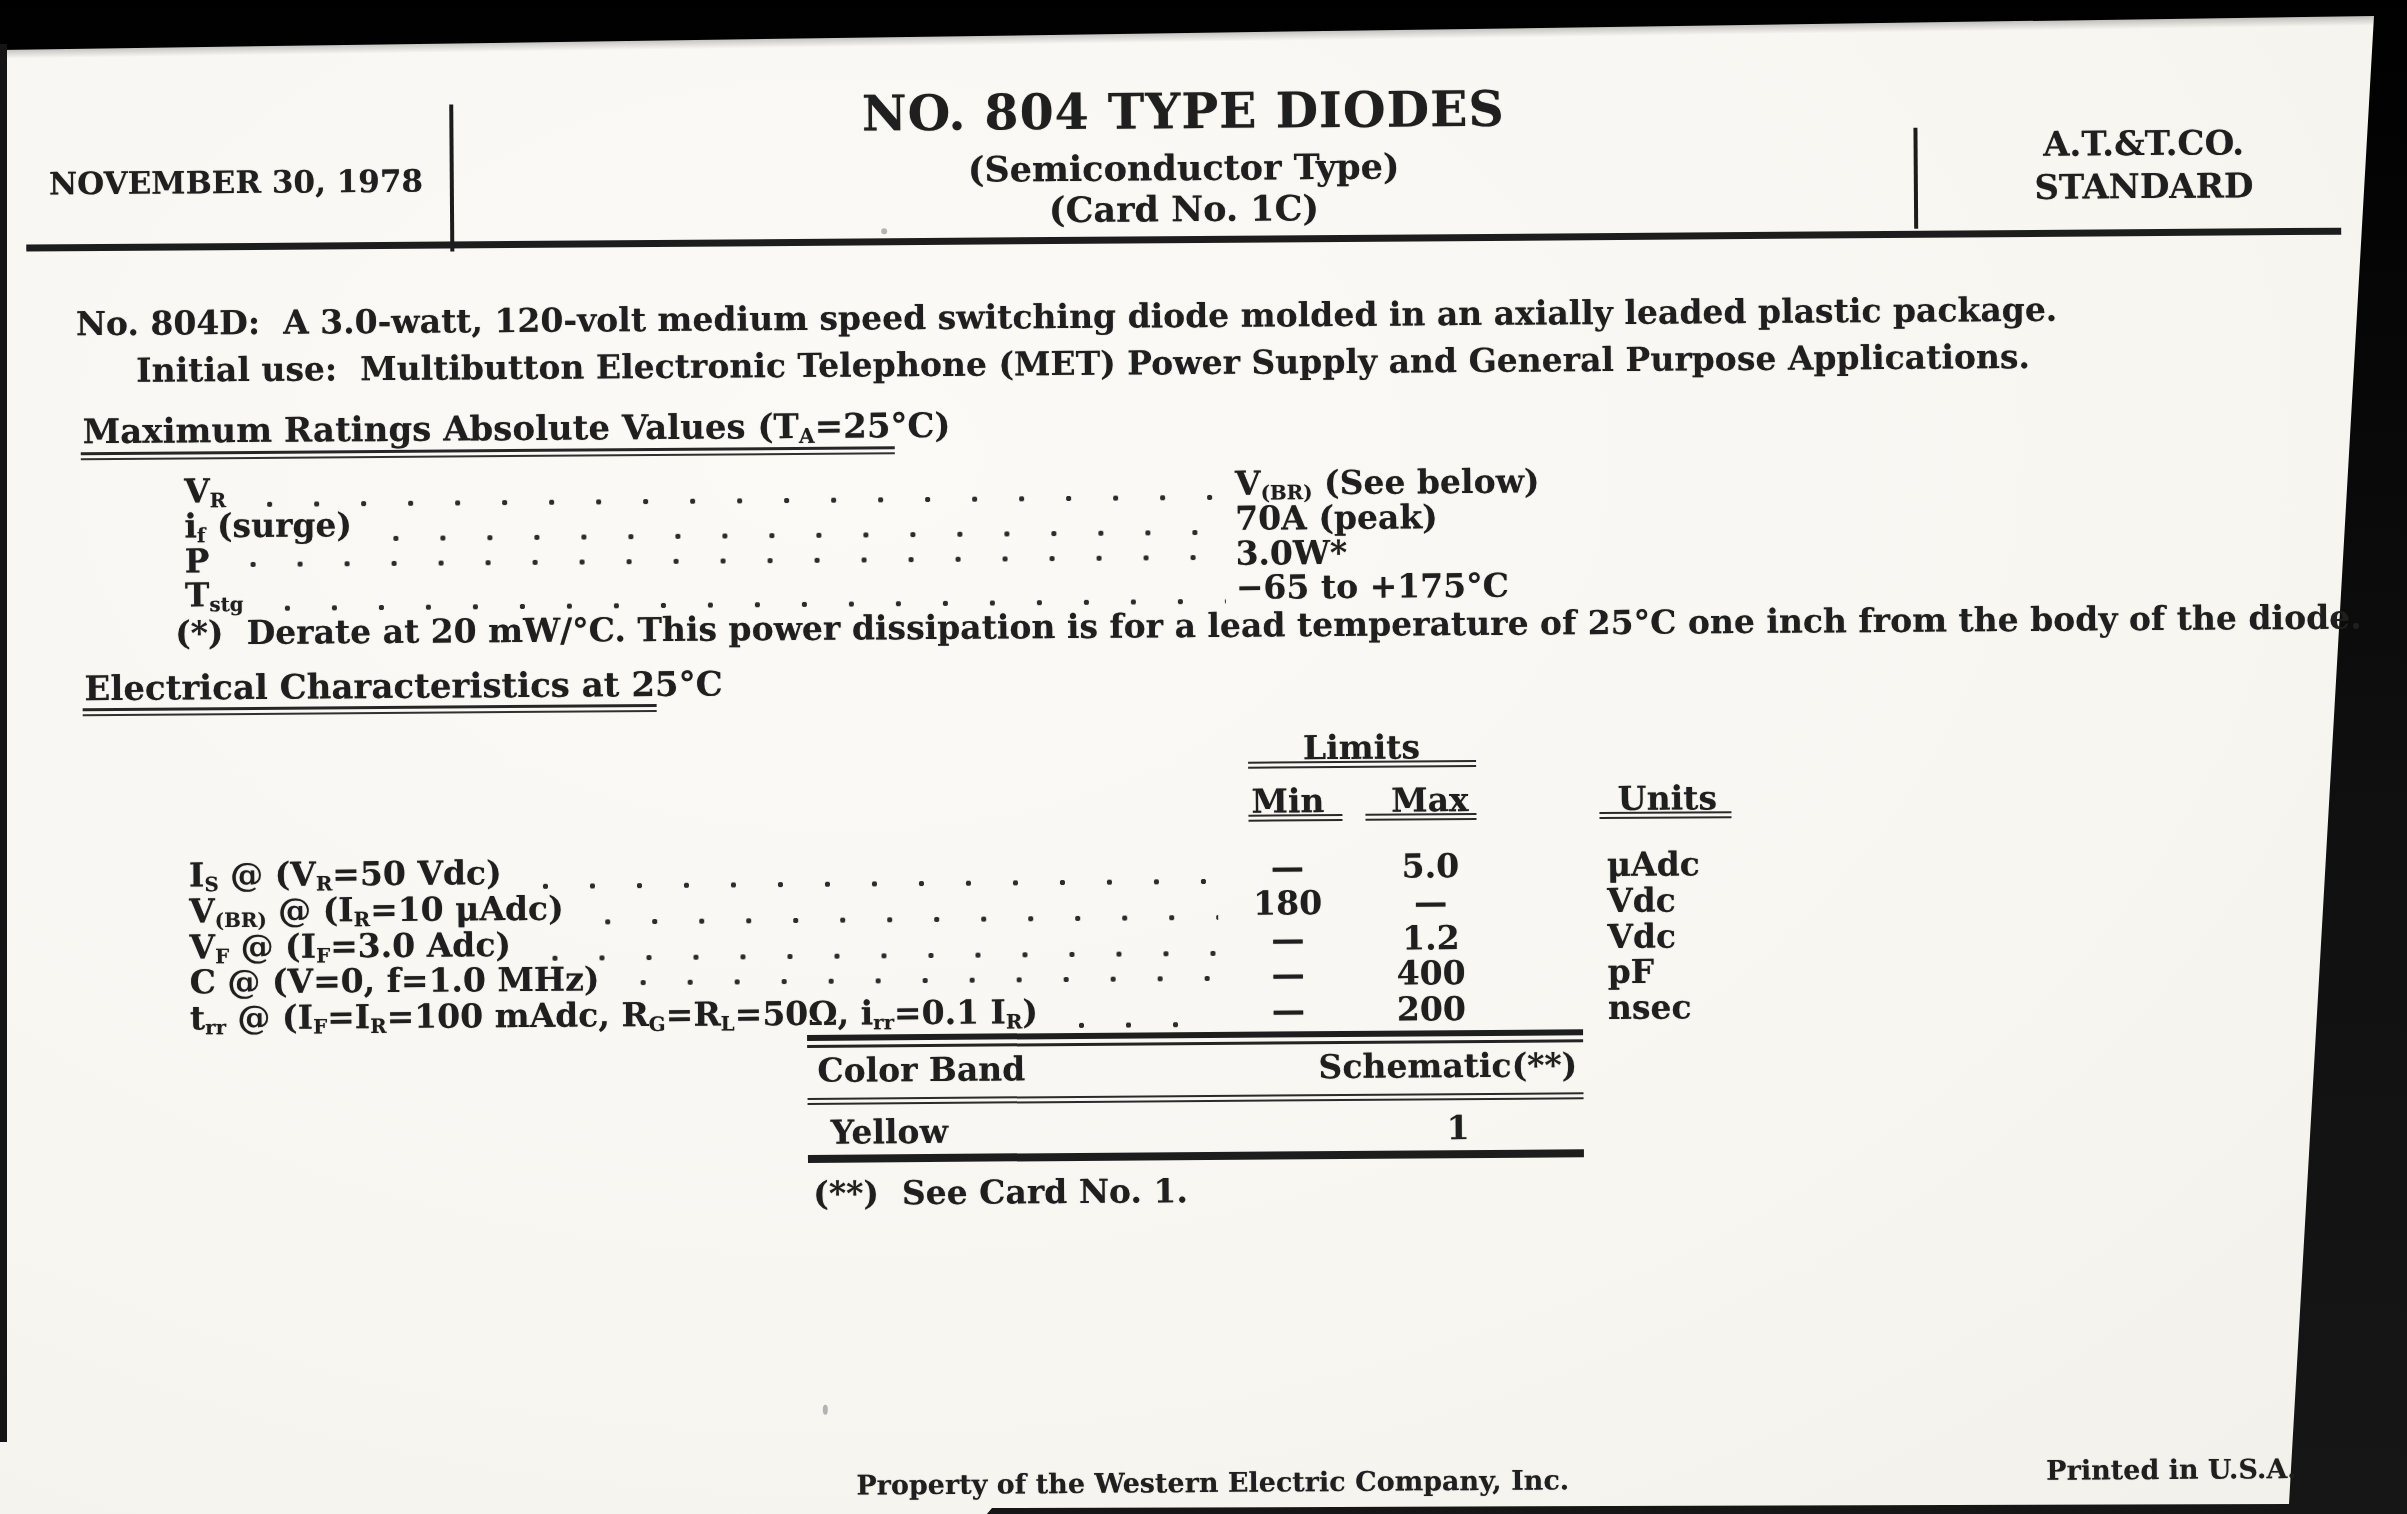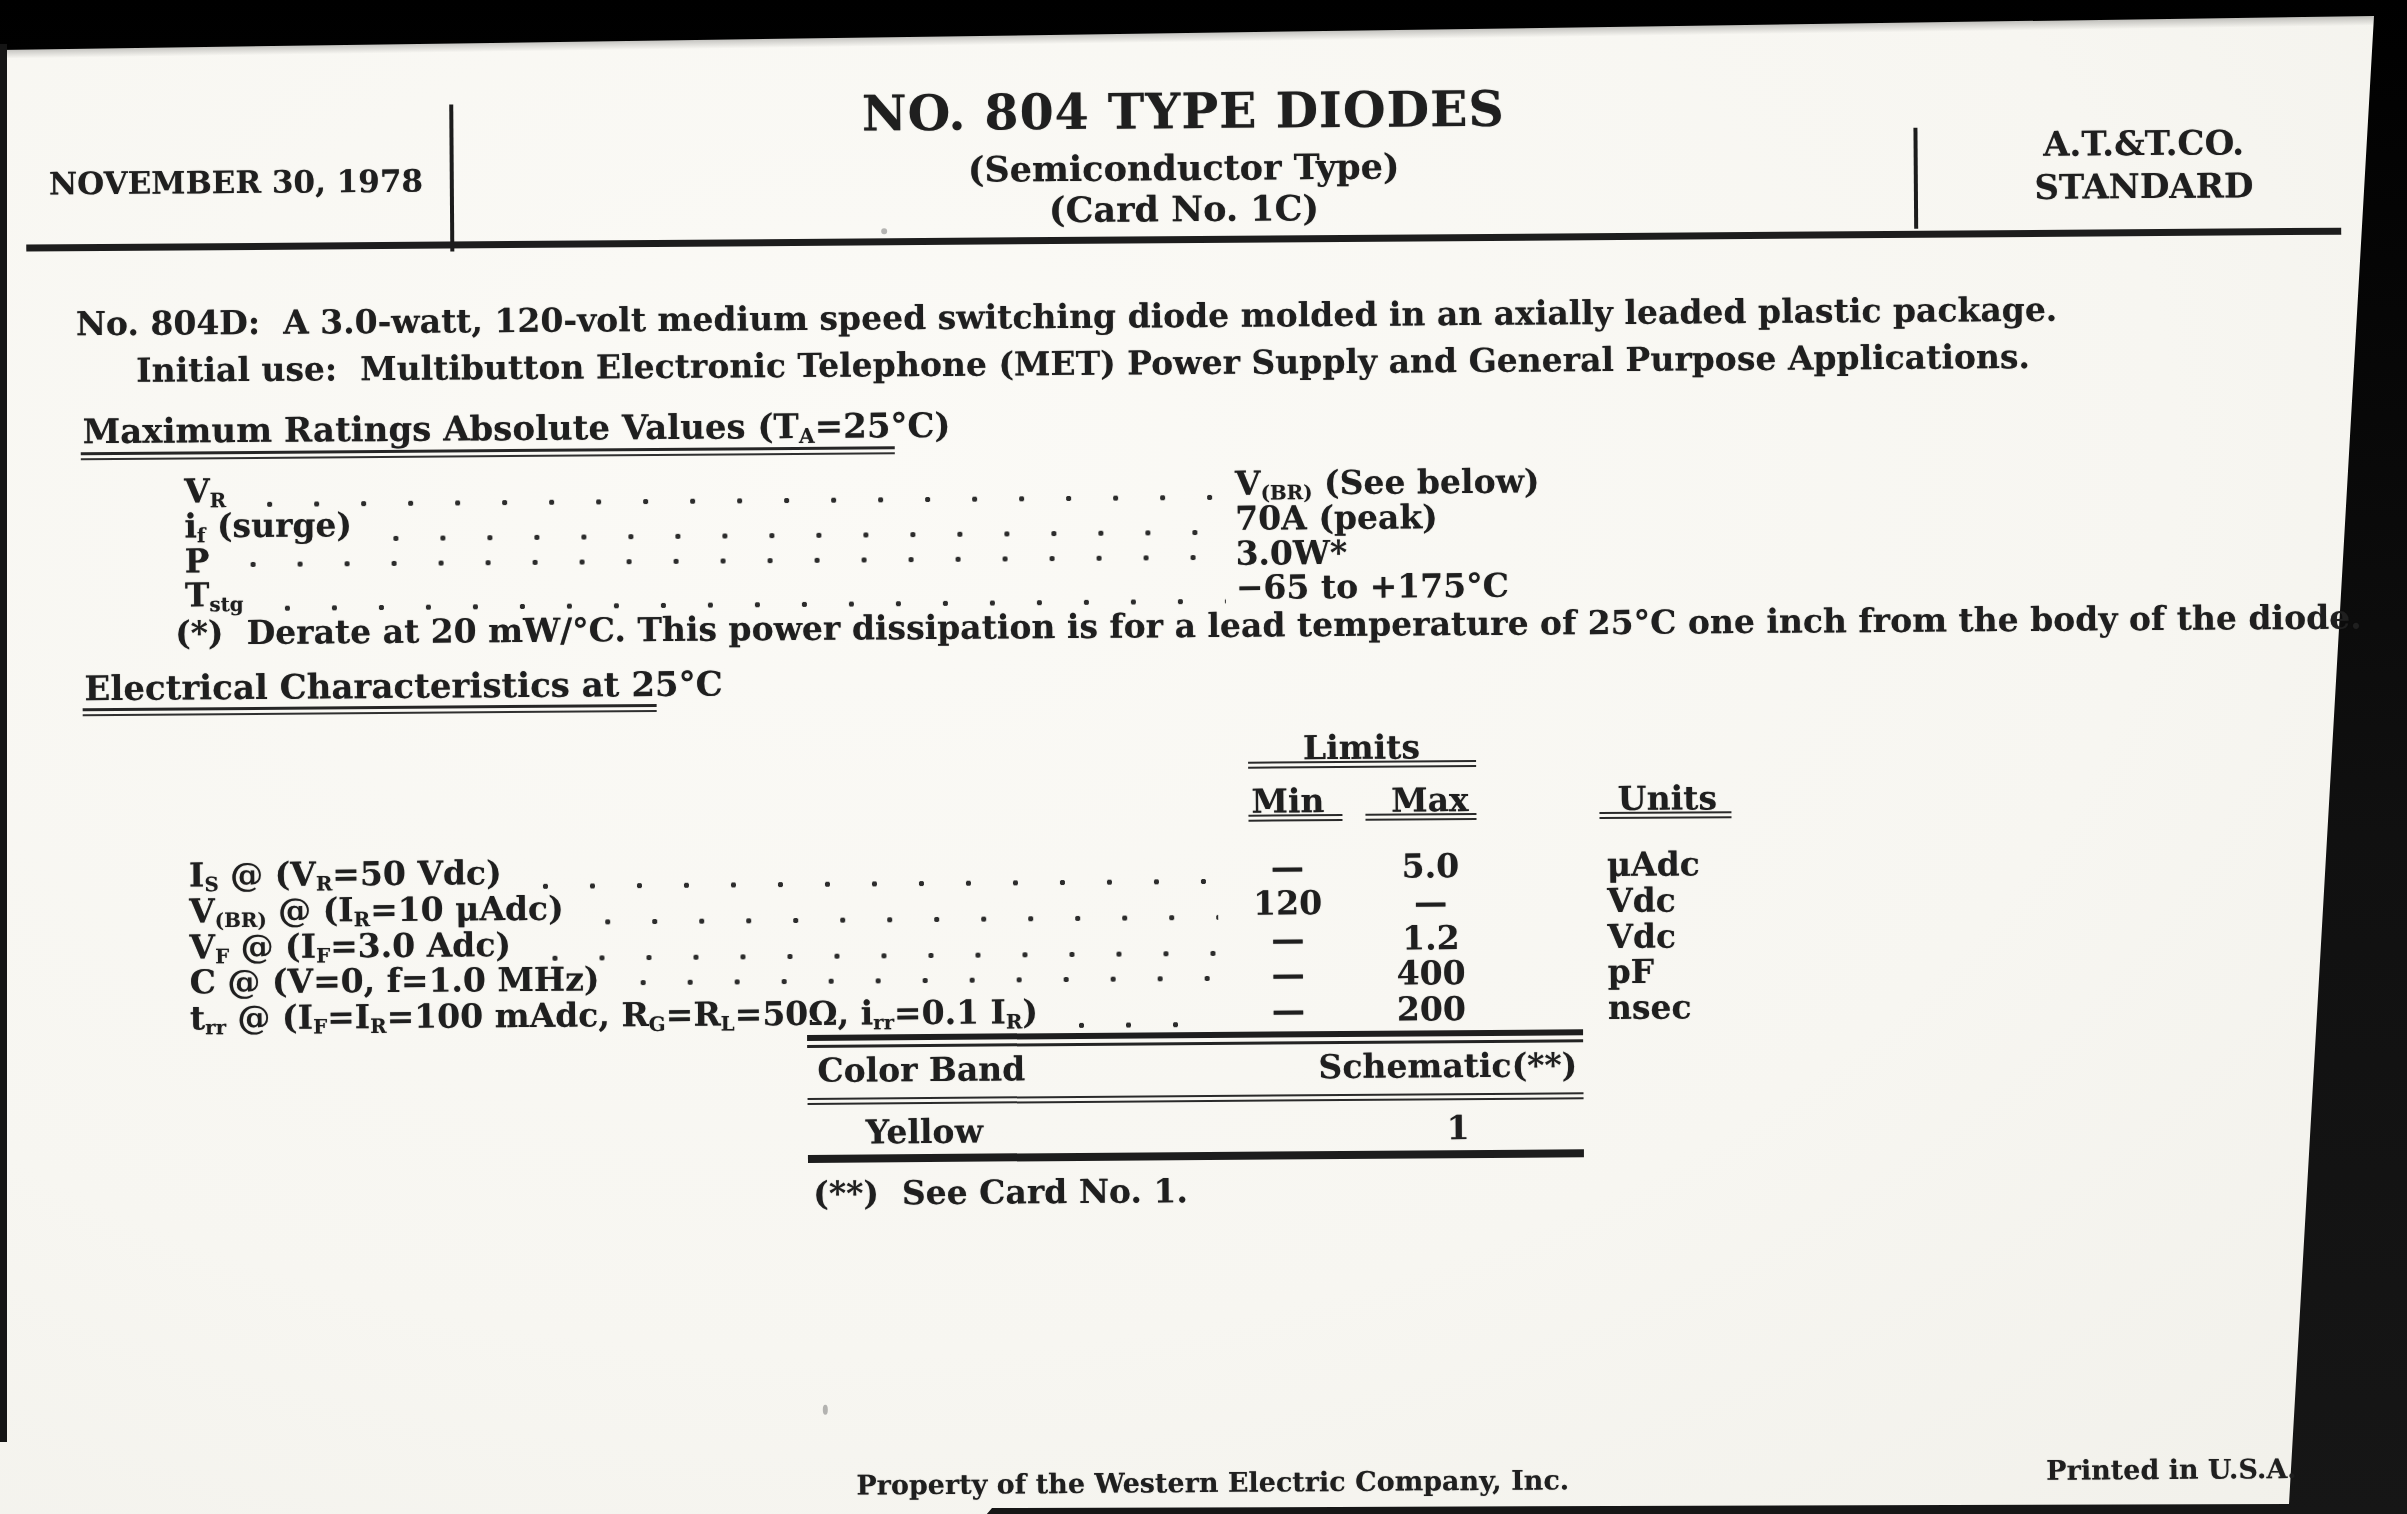--- a/index.html
+++ b/index.html
@@ -123,21 +123,21 @@
     <div class="lrow fs33" style="left:188px;top:849px;width:1594px;">
       <span class="rlabel">I<span class="sub">S</span> @ (V<span class="sub">R</span>=50 Vdc)</span>
       <span class="dots"></span>
       <span class="emin">—</span>
       <span class="emax">5.0</span>
       <span class="eunits">μAdc</span>
     </div>
     <div class="lrow fs33" style="left:188px;top:885px;width:1594px;">
       <span class="rlabel">V<span class="sub">(BR)</span> @ (I<span class="sub">R</span>=10 μAdc)</span>
       <span class="dots"></span>
-      <span class="emin">120</span>
+      <span class="emin">180</span>
       <span class="emax">—</span>
       <span class="eunits">Vdc</span>
     </div>
     <div class="lrow fs33" style="left:188px;top:921px;width:1594px;">
       <span class="rlabel">V<span class="sub">F</span> @ (I<span class="sub">F</span>=3.0 Adc)</span>
       <span class="dots"></span>
       <span class="emin">—</span>
       <span class="emax">1.2</span>
       <span class="eunits">Vdc</span>
     </div>
@@ -153,21 +153,21 @@
       <span class="dots"></span>
       <span class="emin">—</span>
       <span class="emax">200</span>
       <span class="eunits">nsec</span>
     </div>
 
     <div class="heavydbl" style="left:805px;top:1032px;width:776px;"></div>
     <div class="t fs33" style="left:815px;top:1049px;">Color Band</div>
     <div class="t fs33" style="left:805px;width:770px;top:1049px;text-align:right;">Schematic(**)</div>
     <div class="thinrule" style="left:805px;top:1095px;width:776px;"></div>
-    <div class="t fs33" style="left:863px;top:1111px;">Yellow</div>
+    <div class="t fs33" style="left:828px;top:1111px;">Yellow</div>
     <div class="t fs33 ctr" style="left:1426px;width:59px;top:1111px;">1</div>
     <div class="solidrule" style="left:805px;top:1152px;width:776px;height:8px;"></div>
     <div class="t fs33" style="left:810px;top:1172px;">(**)  See Card No. 1.</div>
 
     <div class="t fs27 ctr" style="left:851px;width:634px;top:1467px;">Property of the Western Electric Company, Inc.</div>
     <div class="t fs27" style="left:2041px;top:1461px;">Printed in U.S.A.</div>
 
     <div class="speck" style="left:885px;top:226px;width:6px;height:6px;"></div>
     <div class="speck" style="left:818px;top:1402px;width:5px;height:10px;"></div>
   </div>

